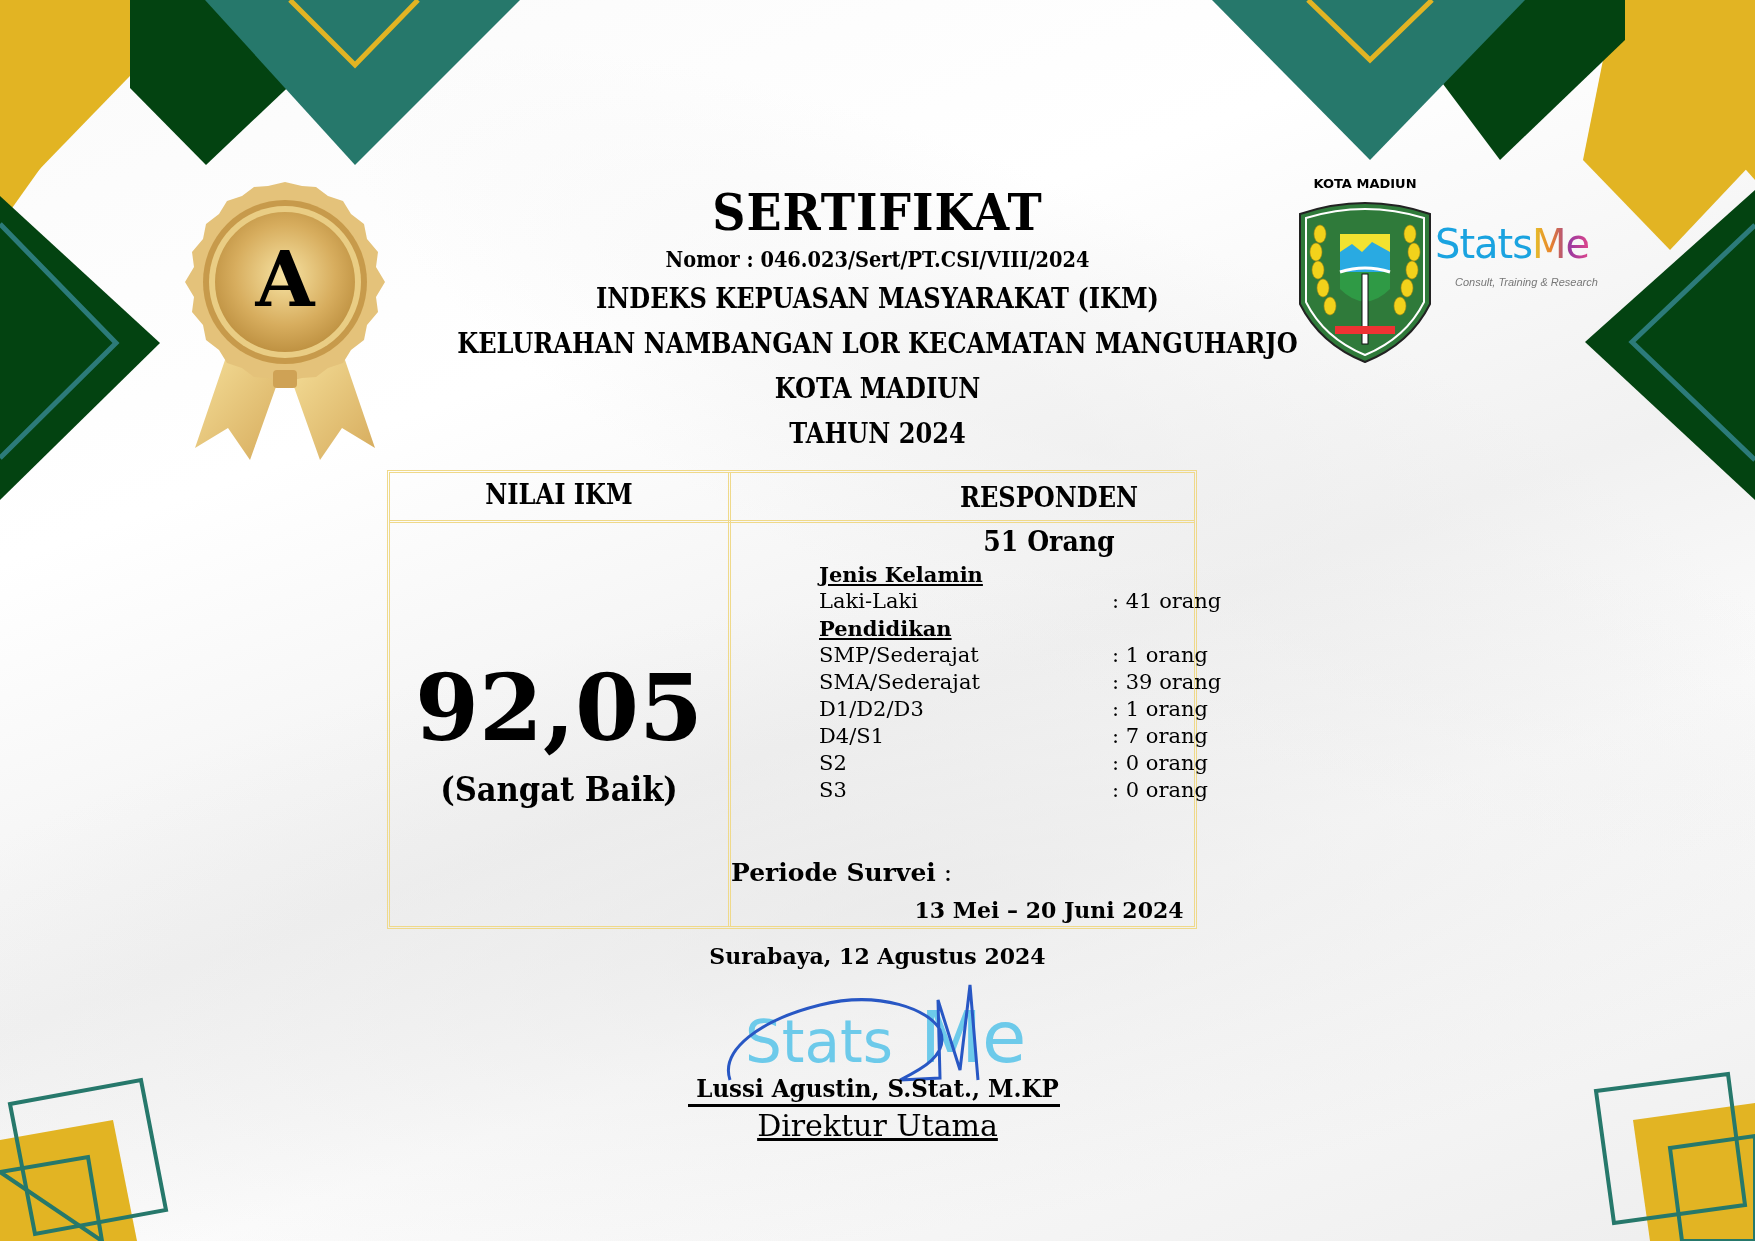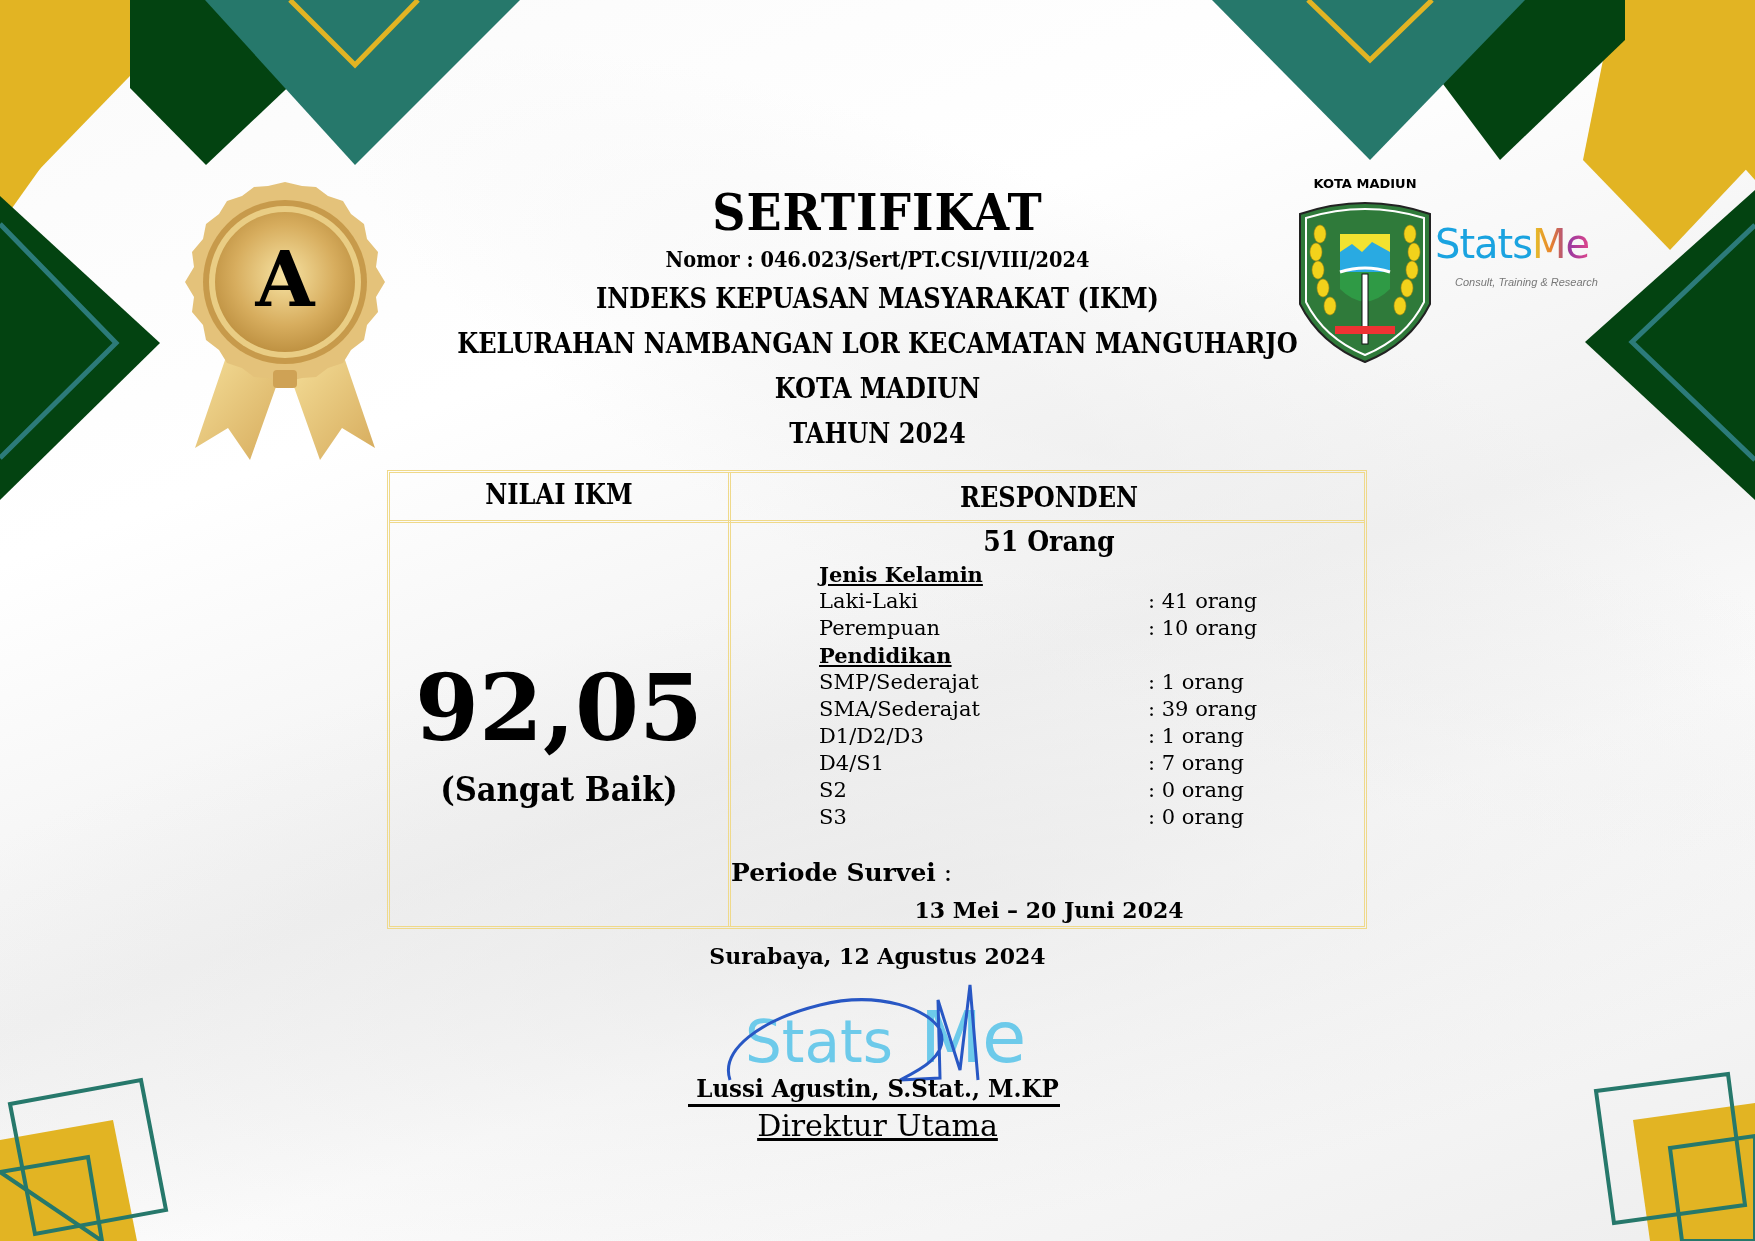--- a/index.html
+++ b/index.html
@@ -12,33 +12,33 @@
   .deco { position:absolute; top:0; left:0; width:1755px; height:1241px; }
   .abs { position:absolute; }
   .center { left:0; width:1755px; text-align:center; }
   .title { top:183px; font-size:50px; font-weight:bold; letter-spacing:1px; font-family:"DejaVu Serif", serif; transform:scaleX(0.92); }
   .nomor { top:246px; font-size:22px; font-weight:bold; transform:scaleX(0.88); }
   .head-line { font-size:28px; font-weight:bold; transform:scaleX(0.86); }
   .medal { left:170px; top:170px; width:230px; height:290px; }
   .logo-madiun { left:1290px; top:176px; width:150px; height:190px; }
   .logo-statsme { left:1435px; top:196px; width:225px; height:100px; }
   .table {
-    position:absolute; left:387px; top:470px; width:980px; height:459px;
+    position:absolute; left:387px; top:470px; width:810px; height:459px;
     border:3px double #efd98a; box-sizing:border-box;
   }
   .col-div { position:absolute; left:338px; top:0; bottom:0; border-left:3px double #efd98a; }
   .row-div { position:absolute; left:0; right:0; top:47px; border-top:3px double #efd98a; }
   .th { position:absolute; top:5px; font-size:28px; font-weight:bold; text-align:center; transform:scaleX(0.86); }
   .score { position:absolute; left:0; width:338px; top:181px; text-align:center; font-size:92px; font-weight:bold; }
   .rating { position:absolute; left:0; width:338px; top:296px; text-align:center; font-size:34px; font-weight:bold; transform:scaleX(0.9); }
   .total { position:absolute; left:341px; width:636px; top:52px; text-align:center; font-size:28px; font-weight:bold; transform:scaleX(0.9); }
   .resp-list { position:absolute; left:429px; top:88px; width:420px; font-size:21px; line-height:27px; }
   .resp-row { position:relative; height:27px; white-space:nowrap; }
   .resp-row .lbl { position:absolute; left:0; }
-  .resp-row .val { position:absolute; left:293px;margin-left:36px; }
+  .resp-row .val { position:absolute; left:293px; }
   .resp-head { font-weight:bold; text-decoration:underline; }
   .periode-label { position:absolute; left:341px; width:636px; top:385px; text-align:left; font-size:25px; font-weight:bold; }
   .periode-label .colon { font-weight:normal; }
   .periode-val { position:absolute; left:341px; width:636px; top:424px; text-align:center; font-size:22px; font-weight:bold; }
   .place-date { top:943px; font-size:22px; font-weight:bold; }
   .sig-name { top:1074px; font-size:25px; font-weight:bold; transform:scaleX(0.92); }
   .sig-line { position:absolute; left:688px; top:1104px; width:372px; height:3px; background:#000; }
   .sig-title { top:1108px; font-size:30px;text-decoration:underline; }
   .sig-graphic { left:720px; top:970px; width:320px; height:115px; }
 </style>
@@ -154,24 +154,20 @@
 
   <div class="resp-list">
     <div class="resp-row">
         <span class="lbl resp-head">Jenis Kelamin</span>
       </div>
     <div class="resp-row">
         <span class="lbl">Laki-Laki</span>
         <span class="val">: 41 orang</span>
       </div>
     <div class="resp-row">
-        <span class="lbl">Perempuan</span>
-        <span class="val">: 10 orang</span>
-      </div>
-    <div class="resp-row">
         <span class="lbl resp-head">Pendidikan</span>
       </div>
     <div class="resp-row">
         <span class="lbl">SMP/Sederajat</span>
         <span class="val">: 1 orang</span>
       </div>
     <div class="resp-row">
         <span class="lbl">SMA/Sederajat</span>
         <span class="val">: 39 orang</span>
       </div>

